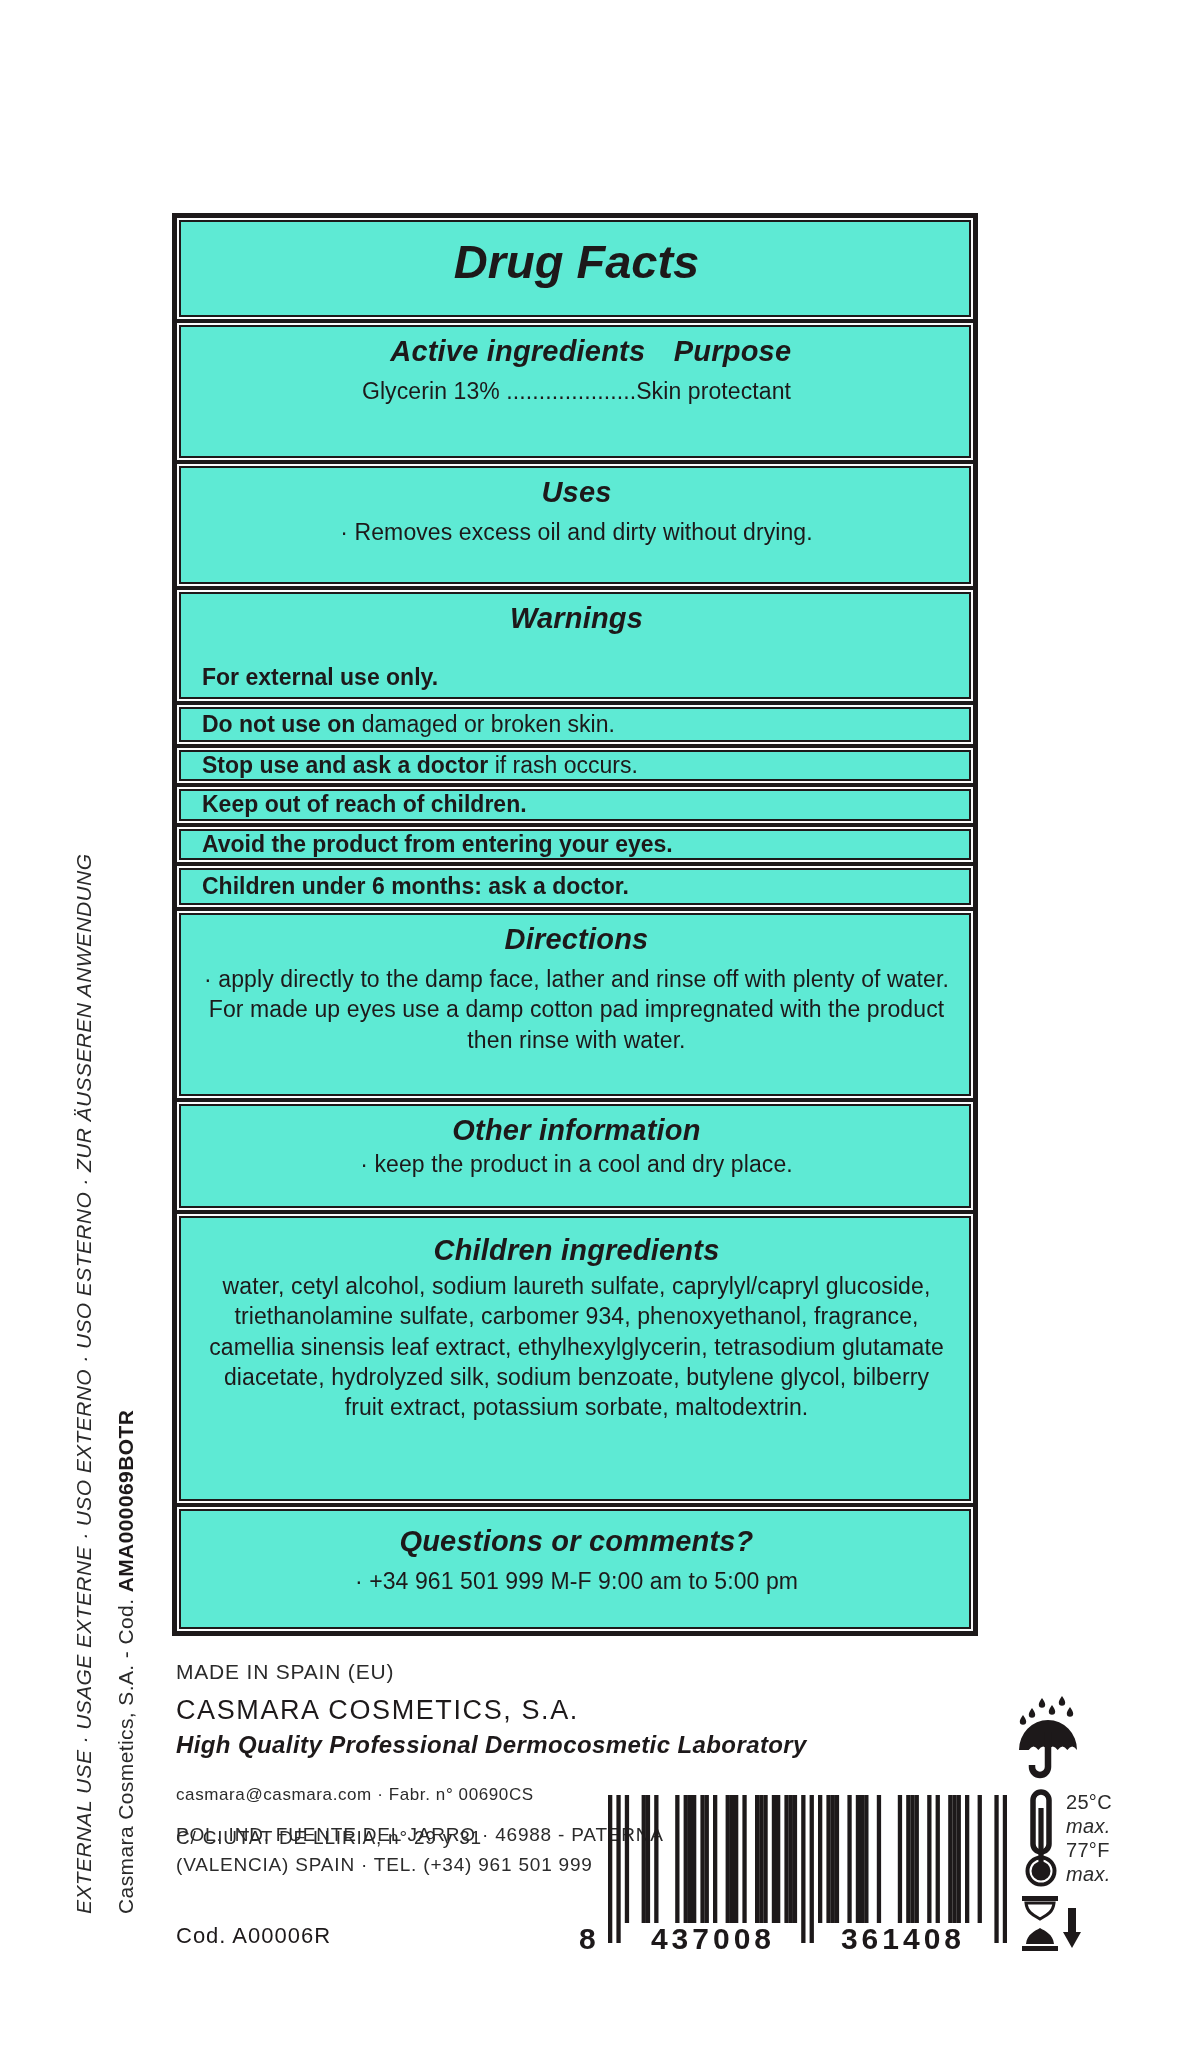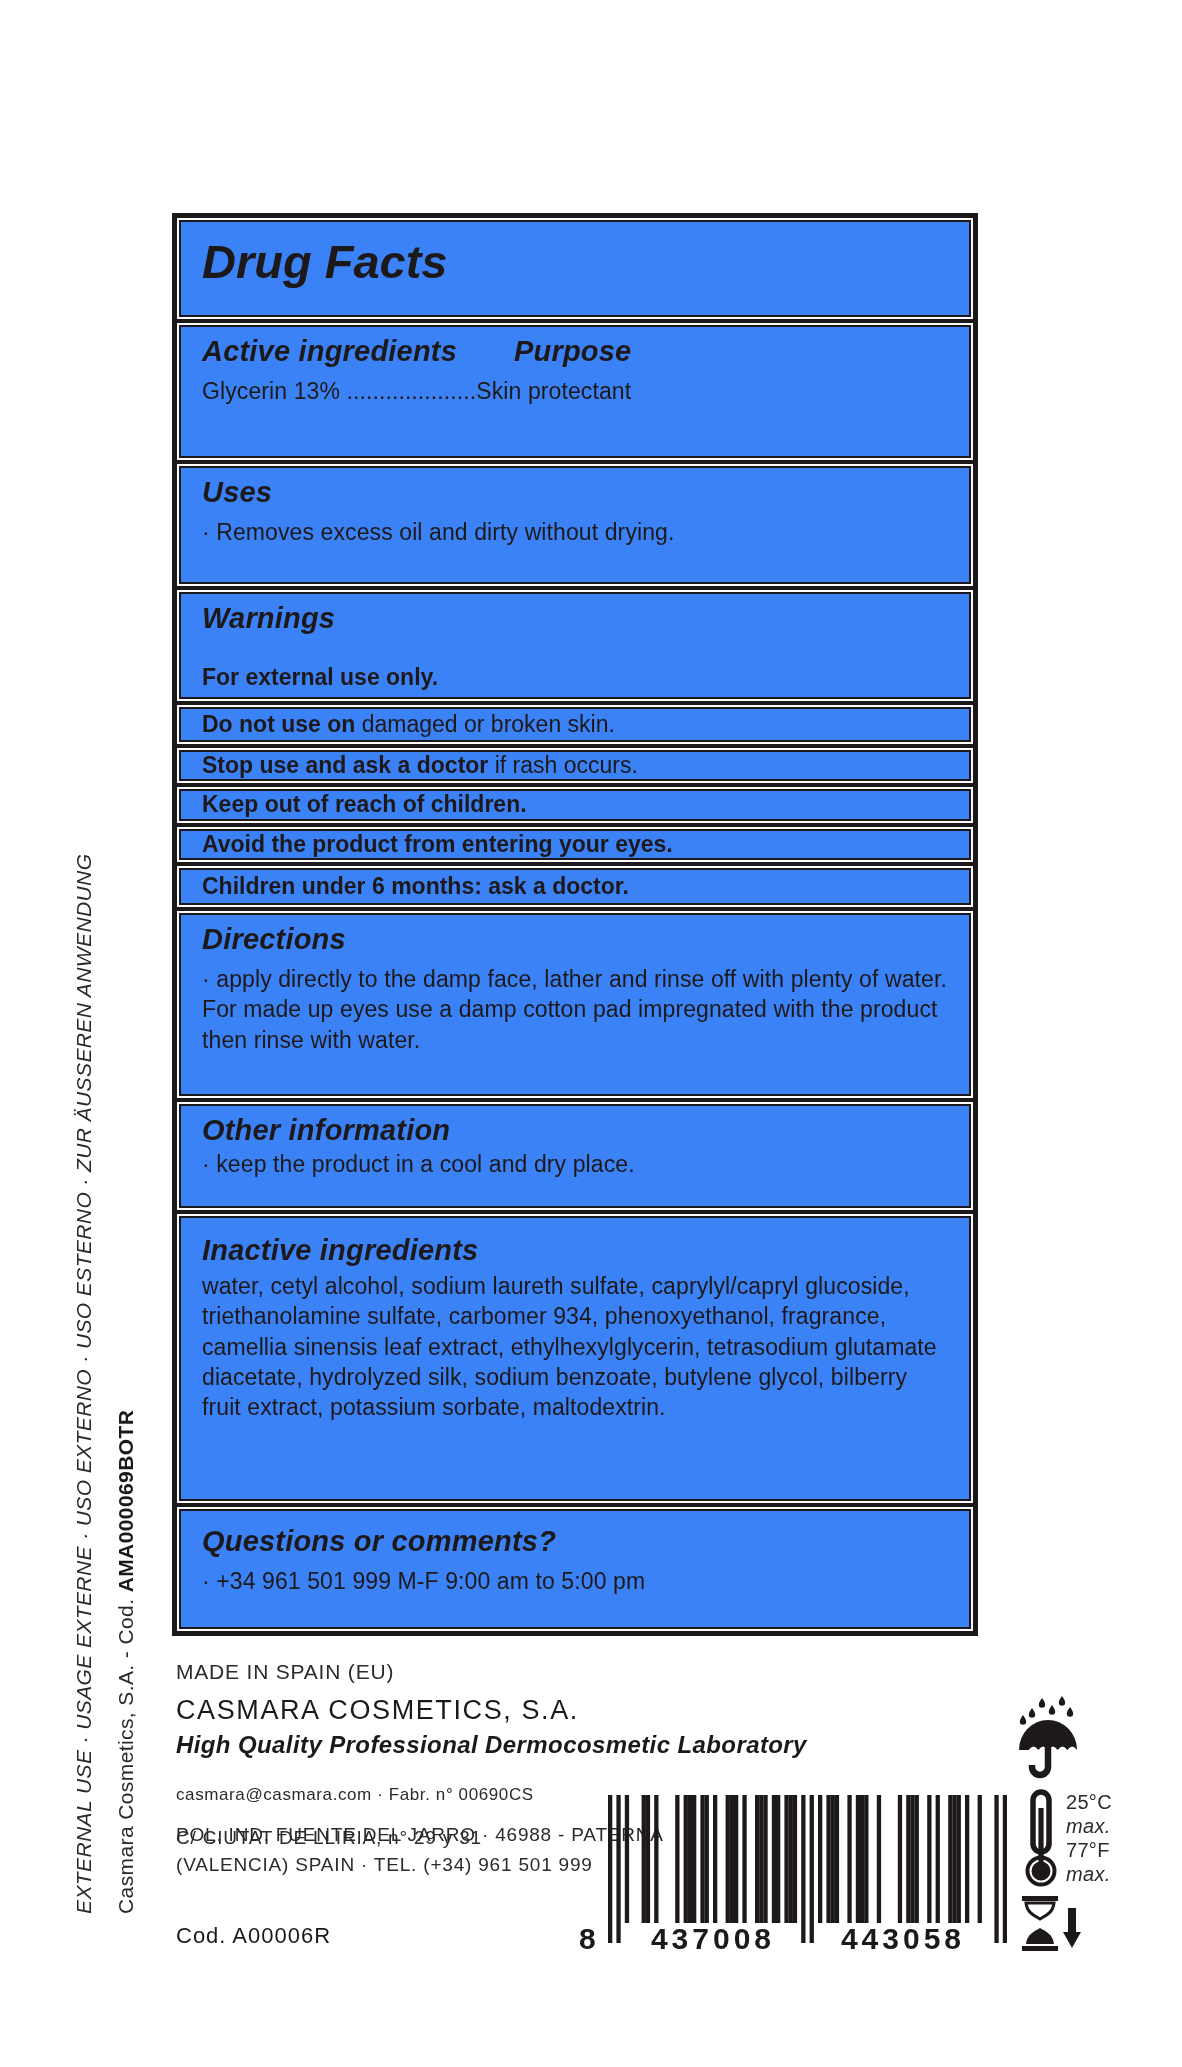--- a/index.html
+++ b/index.html
@@ -15,22 +15,22 @@
   .vtext-ext{left:72px;top:1914px;font-style:italic;}
   .vtext-co{left:114px;top:1914px;}
   .vtext-co b{font-weight:bold;color:#1d191a;}
   
   .df-table{
     position:absolute;left:172px;top:213px;width:806px;
     background:#1d191a;border:7px solid #1d191a;box-sizing:border-box;
     display:flex;flex-direction:column;gap:8px;
   }
   .df-box{
-    background:#3b82f6;border:2px solid #1d191a;box-shadow:0 0 0 2px #fcfcfd;
-    box-sizing:border-box;padding:8px 18px 8px 21px;flex:0 0 auto;position:relative;
+    background:#5eead4;border:2px solid #1d191a;box-shadow:0 0 0 2px #fcfcfd;
+    box-sizing:border-box;padding:8px 18px 8px 21px;flex:0 0 auto;position:relative;text-align:center;
   }
   .df-title-box h1{
     margin:0;padding-top:6px;font-size:47px;line-height:1.1;
     font-weight:bold;font-style:italic;letter-spacing:0;
   }
   .df-h2{
     margin:0 0 8px 0;font-size:29px;font-weight:bold;font-style:italic;letter-spacing:.2px;
     display:inline-block;
   }
   .hrow .df-h2.w1{width:312px;}
@@ -119,21 +119,21 @@
       <h2 class="df-h2">Directions</h2>
       <p class="df-body">· apply directly to the damp face, lather and rinse off with plenty of water. For made up eyes use a damp cotton pad impregnated with the product then rinse with water.</p>
     </div>
 
     <div class="df-box" style="height:104px">
       <h2 class="df-h2" style="margin-bottom:2px">Other information</h2>
       <p class="df-body">· keep the product in a cool and dry place.</p>
     </div>
 
     <div class="df-box" style="height:285px">
-      <h2 class="df-h2" style="margin-top:8px;margin-bottom:4px">Inactive ingredients</h2>
+      <h2 class="df-h2" style="margin-top:8px;margin-bottom:4px">Children ingredients</h2>
       <p class="df-body">water, cetyl alcohol, sodium laureth sulfate, caprylyl/capryl glucoside, triethanolamine sulfate, carbomer 934, phenoxyethanol, fragrance, camellia sinensis leaf extract, ethylhexylglycerin, tetrasodium glutamate diacetate, hydrolyzed silk, sodium benzoate, butylene glycol, bilberry fruit extract, potassium sorbate, maltodextrin.</p>
     </div>
 
     <div class="df-box" style="height:120px">
       <h2 class="df-h2" style="margin-top:6px">Questions or comments?</h2>
       <p class="df-body">· +34 961 501 999 M-F 9:00 am to 5:00 pm</p>
     </div>
 
   </div>
 
@@ -192,21 +192,21 @@
       <rect x="340.20" y="0" width="4.30" height="128"></rect>
       <rect x="344.40" y="0" width="4.30" height="128"></rect>
       <rect x="348.60" y="0" width="4.30" height="128"></rect>
       <rect x="357.00" y="0" width="4.30" height="128"></rect>
       <rect x="369.60" y="0" width="4.30" height="128"></rect>
       <rect x="386.40" y="0" width="4.30" height="148"></rect>
       <rect x="394.80" y="0" width="4.30" height="148"></rect>
     </svg>
   <div class="bc-num bc-lead">8</div>
   <div class="bc-num bc-left">437008</div>
-  <div class="bc-num bc-right">443058</div>
+  <div class="bc-num bc-right">361408</div>
 
   <svg class="icon umbrella-icon" width="64" height="92" viewBox="0 0 64 92">
     <g fill="#1d191a">
       <path d="M16 16c2 3 3.2 4.6 3.2 6.6a3.2 3.2 0 1 1-6.4 0c0-2 1.2-3.6 3.2-6.6Z"></path>
       <path d="M26 6c2 3 3.2 4.6 3.2 6.6a3.2 3.2 0 1 1-6.4 0c0-2 1.2-3.6 3.2-6.6Z"></path>
       <path d="M36 13c2 3 3.2 4.6 3.2 6.6a3.2 3.2 0 1 1-6.4 0c0-2 1.2-3.6 3.2-6.6Z"></path>
       <path d="M46 4c2 3 3.2 4.6 3.2 6.6a3.2 3.2 0 1 1-6.4 0c0-2 1.2-3.6 3.2-6.6Z"></path>
       <path d="M54 15c2 3 3.2 4.6 3.2 6.6a3.2 3.2 0 1 1-6.4 0c0-2 1.2-3.6 3.2-6.6Z"></path>
       <path d="M7 23c2 3 3.2 4.6 3.2 6.6a3.2 3.2 0 1 1-6.4 0c0-2 1.2-3.6 3.2-6.6Z"></path>
       <path d="M3 58 A29 30 0 0 1 61 58 q-4.8 -7 -9.66 0 q-4.84 -7 -9.67 0 q-4.84 -7 -9.67 0 q-4.83 -7 -9.67 0 q-4.83 -7 -9.66 0 Z"></path>

